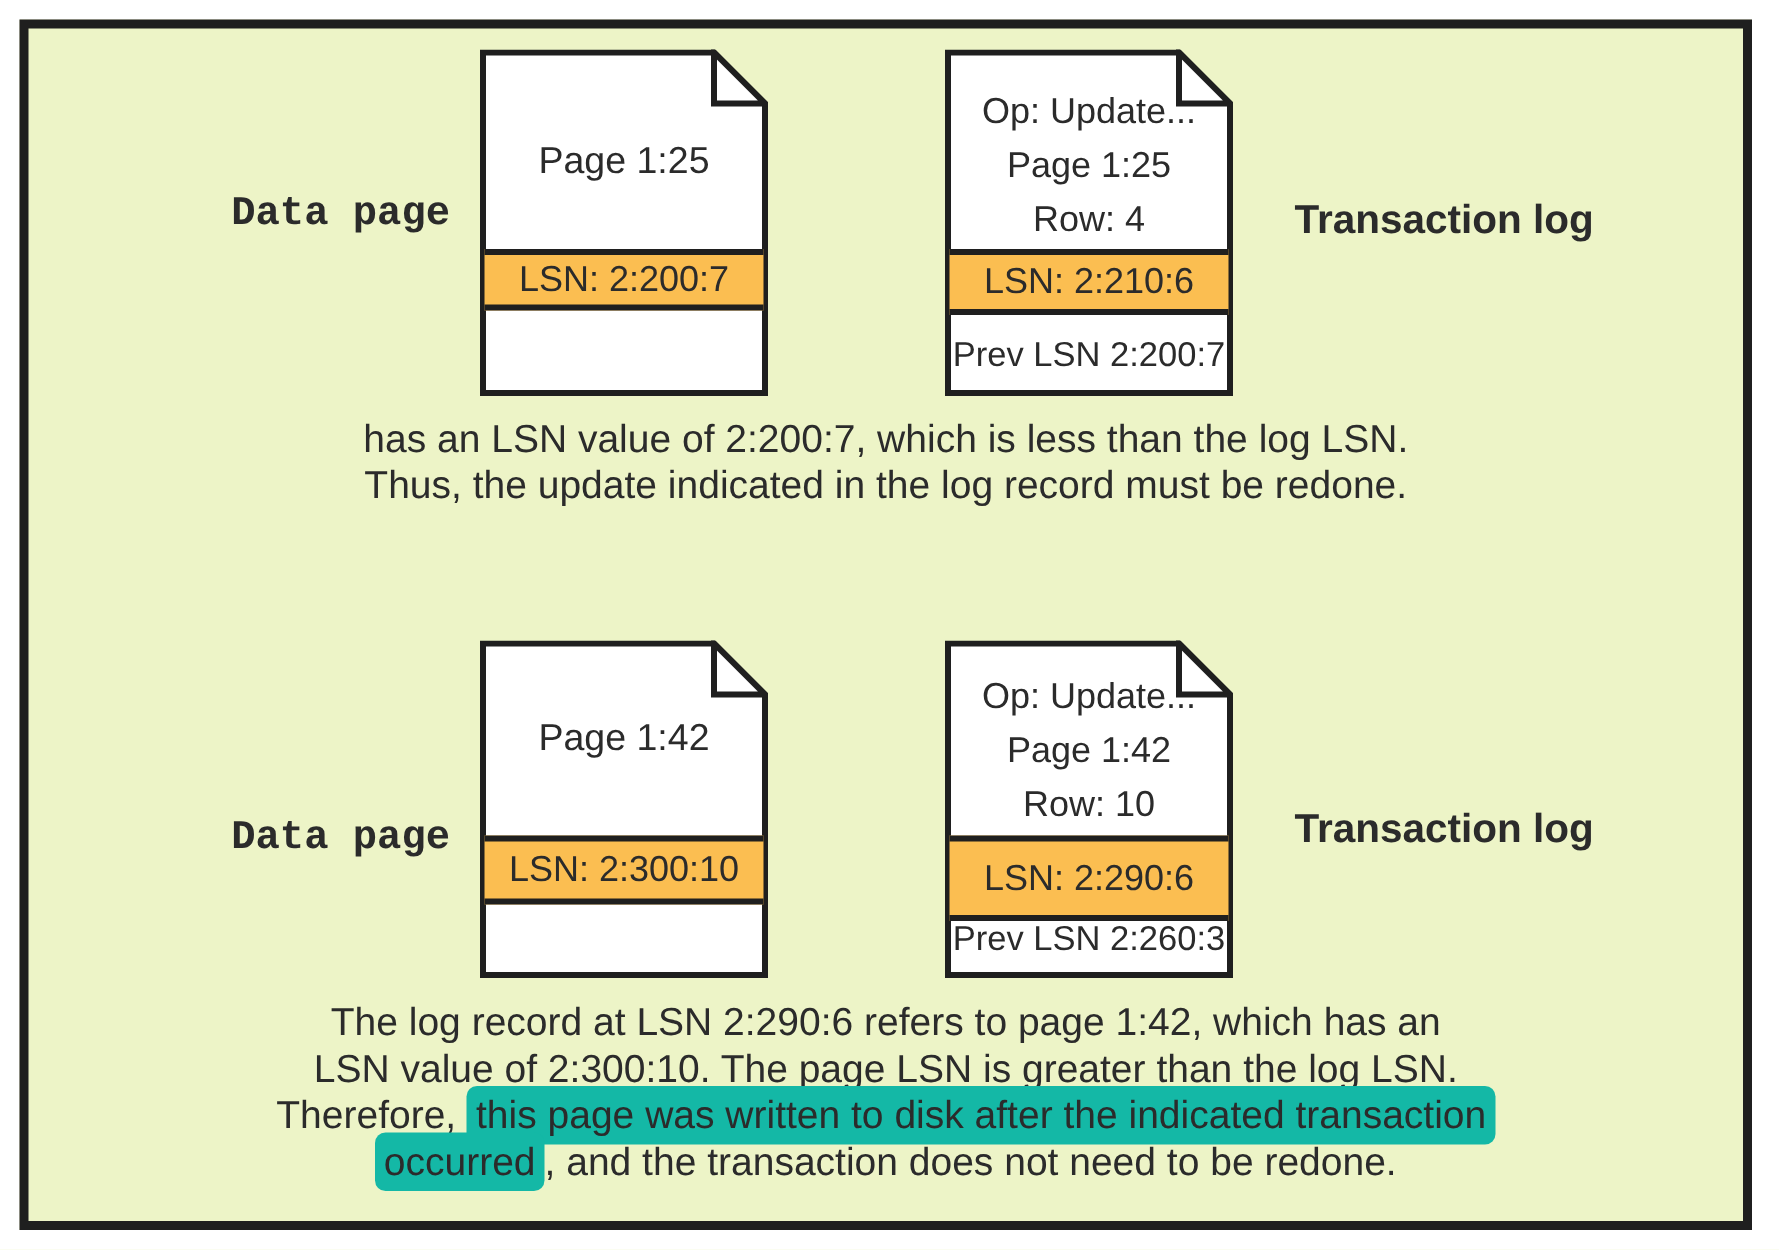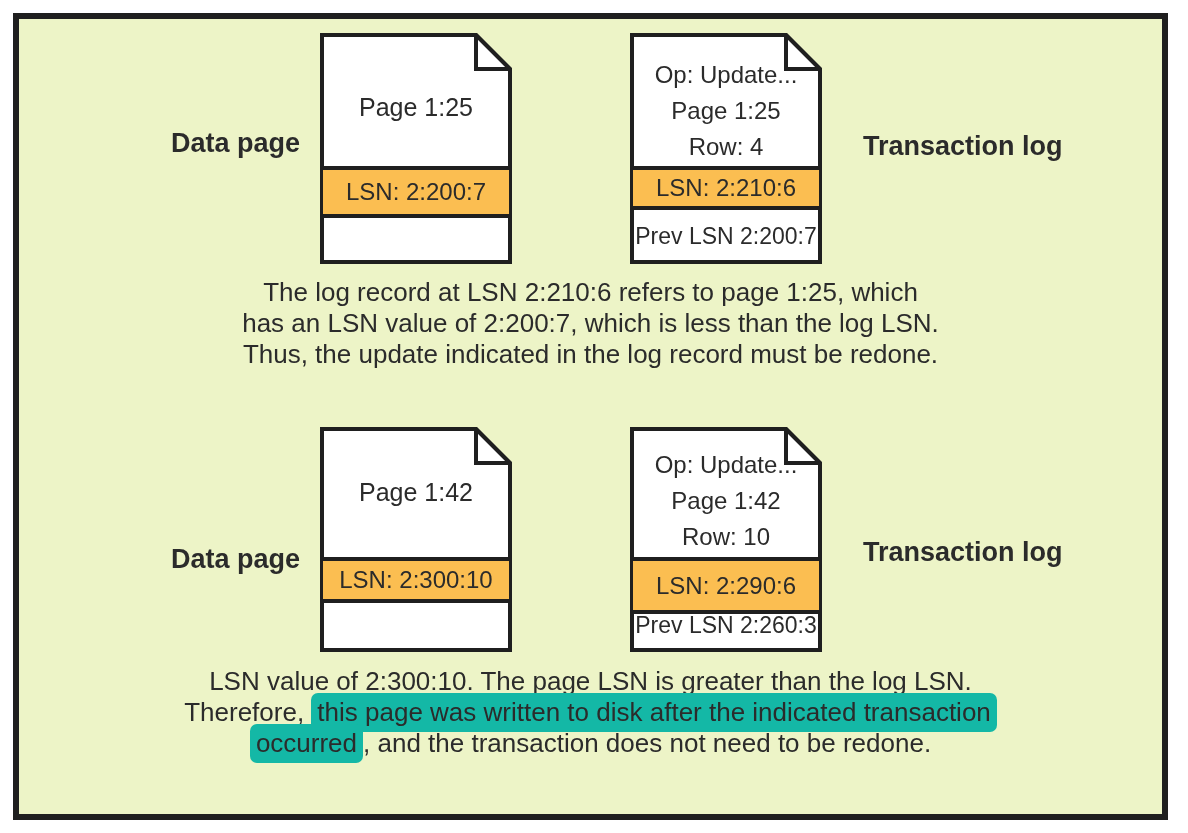--- a/index.html
+++ b/index.html
@@ -20,21 +20,21 @@
     border: 6px solid #1F1F1F;
   }
 
   .label {
     position: absolute;
     font-size: 27px;
     font-weight: bold;
     color: #2B2B2B;
     white-space: nowrap;
   }
-  .label.right-align { text-align: right; }
+  .label.right-align { text-align: right; font-family: Liberation Mono, monospace; }
 
   .doc { position: absolute; }
   .doc svg { position: absolute; left: 0; top: 0; display: block; }
 
   .doc-text {
     position: absolute; left: 4px; right: 4px;
     text-align: center;
     color: #2B2B2B;
     font-size: 25px;
     line-height: 30px;
@@ -87,43 +87,40 @@
   <div class="panel"></div>
 
   <div class="label right-align" style="left:60px; top:128px; width:240px;">Data page</div>
 
   <div class="doc" style="left:320px; top:33px; width:192px; height:231px;">
     <svg width="192" height="231" viewBox="0 0 192 231">
       <path d="M2 2 H156 L190 36 V229 H2 Z" fill="#FFFFFF" stroke="#1F1F1F" stroke-width="4" stroke-linejoin="miter"></path>
       <path d="M156 2 V36 H190 Z" fill="#FFFFFF" stroke="#1F1F1F" stroke-width="4" stroke-linejoin="miter"></path>
     </svg>
     <div class="doc-text" style="top:59px;">Page 1:25</div>
-    <div class="band" style="top:133px; height:52px;">LSN: 2:200:7</div>
+    <div class="band" style="top:133px; height:41px;">LSN: 2:200:7</div>
   </div>
 
   <div class="doc" style="left:630px; top:33px; width:192px; height:231px;">
     <svg width="192" height="231" viewBox="0 0 192 231">
       <path d="M2 2 H156 L190 36 V229 H2 Z" fill="#FFFFFF" stroke="#1F1F1F" stroke-width="4" stroke-linejoin="miter"></path>
       <path d="M156 2 V36 H190 Z" fill="#FFFFFF" stroke="#1F1F1F" stroke-width="4" stroke-linejoin="miter"></path>
     </svg>
     <div class="log-lines" style="top:24px;">
       <div>Op: Update...</div>
       <div>Page 1:25</div>
       <div>Row: 4</div>
     </div>
     <div class="band" style="top:133px; height:44px;">LSN: 2:210:6</div>
     <div class="prev-row" style="top:177px; height:53px;">Prev LSN 2:200:7</div>
   </div>
 
   <div class="label" style="left:863px; top:131px;">Transaction log</div>
 
   <div class="caption" style="top:277px;">
-    <div class="line">
-      <span>The log record at LSN 2:210:6 refers to page 1:25, which</span>
-    </div>
     <div class="line">
       <span>has an LSN value of 2:200:7, which is less than the log LSN.</span>
     </div>
     <div class="line">
       <span>Thus, the update indicated in the log record must be redone.</span>
     </div>
   </div>
 
   <div class="label right-align" style="left:60px; top:544px; width:240px;">Data page</div>
 
@@ -147,20 +144,23 @@
       <div>Row: 10</div>
     </div>
     <div class="band" style="top:130px; height:57px;">LSN: 2:290:6</div>
     <div class="prev-row" style="top:176px; height:45px;">Prev LSN 2:260:3</div>
   </div>
 
   <div class="label" style="left:863px; top:537px;">Transaction log</div>
 
   <div class="caption" style="top:666px;">
     <div class="line">
+      <span>The log record at LSN 2:290:6 refers to page 1:42, which has an</span>
+    </div>
+    <div class="line">
       <span>LSN value of 2:300:10. The page LSN is greater than the log LSN.</span>
     </div>
     <div class="line">
       <span>Therefore, </span><span class="hl">this page was written to disk after the indicated transaction</span>
     </div>
     <div class="line">
       <span class="hl">occurred</span><span>, and the transaction does not need to be redone.</span>
     </div>
   </div>
 </div>

